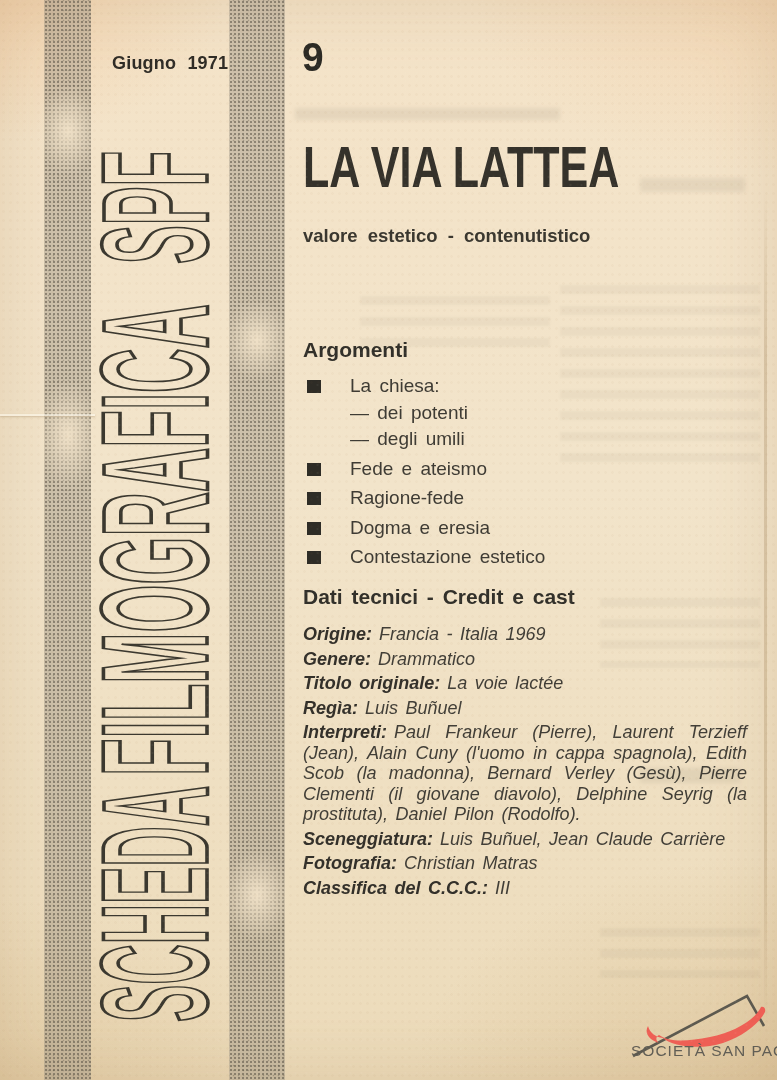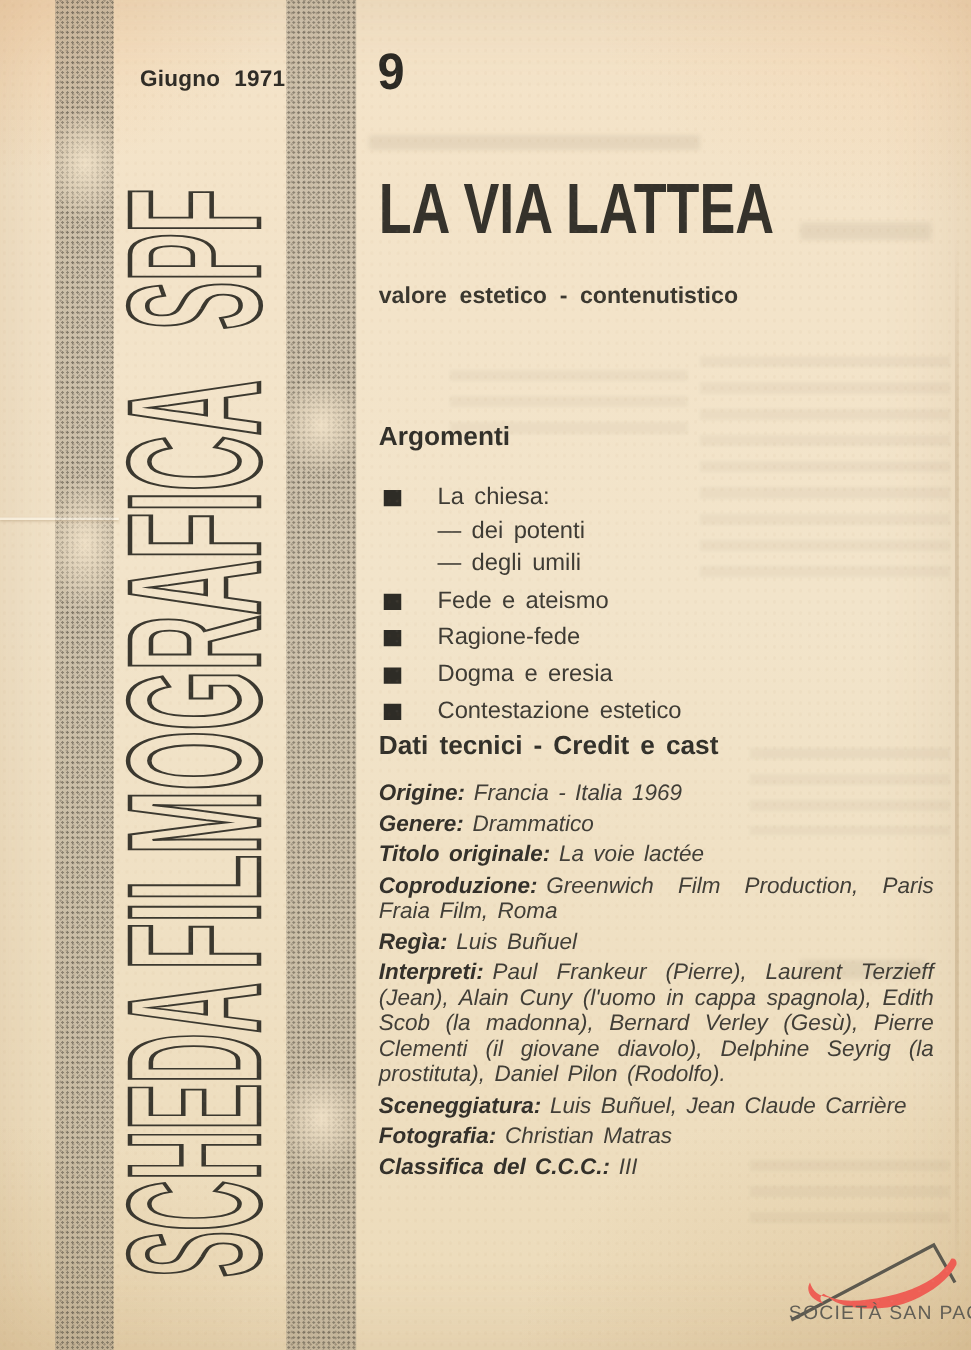--- a/index.html
+++ b/index.html
@@ -45,21 +45,21 @@
   .vtitle text{font-family:"Liberation Sans", sans-serif; font-weight:bold;
     fill:none; stroke:#3b382f; stroke-width:3.6px;}
   
   .title-block{position:absolute; left:303px; top:134px; width:450px;}
   h1.film-title{margin:0; font-size:57px; font-weight:bold; color:#35322b;
     white-space:nowrap; transform:scaleX(.755); transform-origin:left top; letter-spacing:0;}
   .subtitle{margin-top:25px; font-size:18.5px; font-weight:bold; color:#3a372f; word-spacing:5px;}
   .section{position:absolute; left:303px; width:444px; color:#403d36;}
   .sec-heading{margin:0; font-size:21px; font-weight:bold; color:#32302a; word-spacing:3px;}
   .argomenti{top:338px;}
-  .arg-list{margin-top:23px;}
+  .arg-list{margin-top:11px;}
   .arg-item{display:flex; margin-bottom:3px; font-size:19px; line-height:26.5px; color:#3e3b34; word-spacing:3px;}
   .bullet{flex:0 0 auto; width:14px; height:13px; margin:7px 0 0 4px; background:#2e2c26;}
   .arg-text{margin-left:29px;}
   .dati{top:585px;}
   .fields{margin-top:15px;}
   .field{margin:0 0 4px; font-size:18px; line-height:20.5px; text-align:justify; word-spacing:2.5px;font-style:italic;}
   .field .lbl{font-weight:bold; color:#33302a; margin-right:7px;}
   .field .val{color:#413e37;}
   
   .logo{position:absolute; left:615px; top:985px;}
@@ -135,21 +135,20 @@
       </div>
     </div>
   </section>
 
   <section class="section dati">
     <h2 class="sec-heading">Dati tecnici - Credit e cast</h2>
     <div class="fields">
       <p class="field"><b class="lbl">Origine:</b><span class="val">Francia - Italia 1969</span></p>
       <p class="field"><b class="lbl">Genere:</b><span class="val">Drammatico</span></p>
       <p class="field"><b class="lbl">Titolo originale:</b><span class="val">La voie lactée</span></p>
-      <p class="field"><b class="lbl">Coproduzione:</b><span class="val">Greenwich Film Production, Paris Fraia Film, Roma</span></p>
       <p class="field"><b class="lbl">Regìa:</b><span class="val">Luis Buñuel</span></p>
       <p class="field"><b class="lbl">Interpreti:</b><span class="val">Paul Frankeur (Pierre), Laurent Terzieff (Jean), Alain Cuny (l'uomo in cappa spagnola), Edith Scob (la madonna), Bernard Verley (Gesù), Pierre Clementi (il giovane diavolo), Delphine Seyrig (la prostituta), Daniel Pilon (Rodolfo).</span></p>
       <p class="field"><b class="lbl">Sceneggiatura:</b><span class="val">Luis Buñuel, Jean Claude Carrière</span></p>
       <p class="field"><b class="lbl">Fotografia:</b><span class="val">Christian Matras</span></p>
       <p class="field"><b class="lbl">Classifica del C.C.C.:</b><span class="val">III</span></p>
     </div>
   </section>
 
   <svg class="logo" width="160" height="80" viewBox="0 0 160 80">
     <polyline points="18,71 132,11 149,41" fill="none" stroke="#5c594f" stroke-width="2.6" stroke-linejoin="miter"></polyline>

